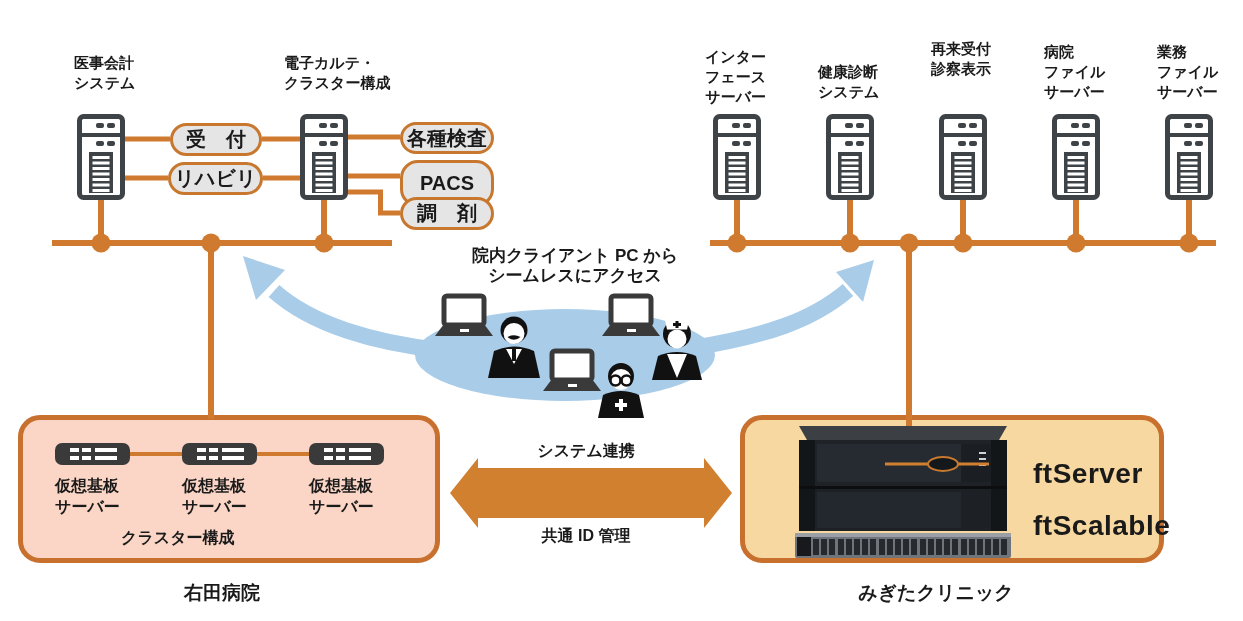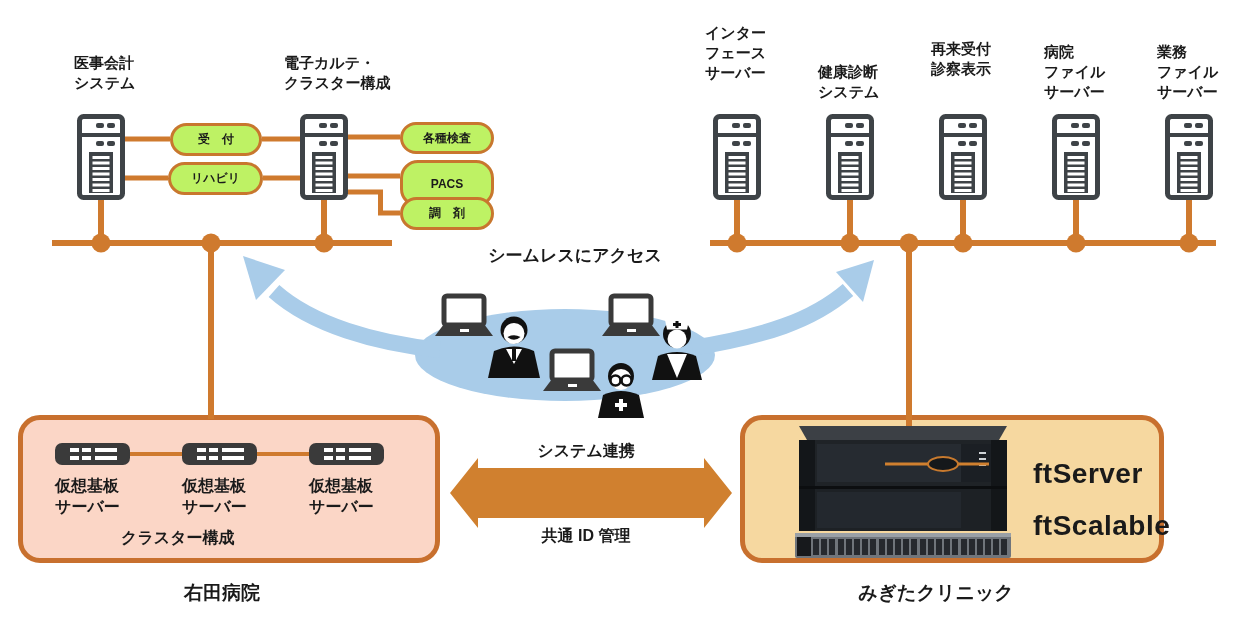--- a/index.html
+++ b/index.html
@@ -7,23 +7,23 @@
     width:1243px;height:621px;position:relative;background:#ffffff;
     font-family:"Liberation Sans","DejaVu Sans",sans-serif;color:#1a1a1a;
     overflow:hidden;
   }
   .zone{position:absolute;border:5px solid #c8702e;border-radius:22px;box-sizing:border-box;z-index:1;}
   .overlay{position:absolute;left:0;top:0;z-index:5;}
   .icon-layer{position:absolute;z-index:10;}
   .srv-label{position:absolute;font-size:15px;font-weight:bold;line-height:20px;white-space:nowrap;z-index:10;}
   .srv-label span{display:block;}
   .pill{
-    position:absolute;background:#bef264;border:3px solid #c8772e;border-radius:18px;
+    position:absolute;background:#e5e5e5;border:3px solid #c8772e;border-radius:18px;
     display:flex;align-items:center;justify-content:center;
-    font-size:12px;font-weight:bold;white-space:nowrap;box-sizing:border-box;z-index:10;
+    font-size:20px;font-weight:bold;white-space:nowrap;box-sizing:border-box;z-index:10;
   }
   .node-label{position:absolute;font-size:16px;font-weight:bold;line-height:21px;z-index:10;white-space:nowrap;}
   .node-label span{display:block;}
   .caption-label{position:absolute;font-size:16px;font-weight:bold;text-align:left;z-index:10;white-space:nowrap;}
   .site-label{position:absolute;font-size:19px;font-weight:bold;transform:translateX(-50%);white-space:nowrap;z-index:10;}
   .access-text{position:absolute;font-size:17px;font-weight:bold;line-height:20px;text-align:center;z-index:10;}
   .access-text span{display:block;white-space:nowrap;}
   .link-label{position:absolute;font-size:16px;font-weight:bold;text-align:center;width:200px;z-index:10;white-space:nowrap;}
   .product-label{position:absolute;font-size:28px;font-weight:bold;letter-spacing:0.5px;z-index:10;white-space:nowrap;}
 </style>
@@ -181,21 +181,21 @@
 
 <div class="srv-label" style="left:74px;top:53px;">
   <span>医事会計</span>
   <span>システム</span>
 </div>
 <div class="srv-label" style="left:284px;top:53px;">
   <span>電子カルテ・</span>
   <span>クラスター構成</span>
 </div>
 
-<div class="srv-label" style="left:705px;bottom:538px;">
+<div class="srv-label" style="left:705px;bottom:514px;text-align:right;">
   <span>インター</span>
   <span>フェース</span>
   <span>サーバー</span>
 </div>
 <div class="srv-label" style="left:818px;bottom:519px;">
   <span>健康診断</span>
   <span>システム</span>
 </div>
 <div class="srv-label" style="left:931px;bottom:542px;">
   <span>再来受付</span>
@@ -212,20 +212,21 @@
   <span>サーバー</span>
 </div>
 
 <div class="pill" style="left:170px;top:123px;width:92px;height:33px;">受　付</div>
 <div class="pill" style="left:168px;top:162px;width:95px;height:33px;">リハビリ</div>
 <div class="pill" style="left:400px;top:122px;width:94px;height:32px;">各種検査</div>
 <div class="pill" style="left:400px;top:160px;width:94px;height:47px;">PACS</div>
 <div class="pill" style="left:400px;top:197px;width:94px;height:33px;">調　剤</div>
 
 <div class="access-text" style="left:455px;top:246px;width:240px;">
+  <span>院内クライアント PC から</span>
   <span>シームレスにアクセス</span>
 </div>
 
 <svg class="icon-layer" style="left:55px;top:443px;" width="75" height="22">
     <use href="#rack"></use>
   </svg>
 <svg class="icon-layer" style="left:182px;top:443px;" width="75" height="22">
     <use href="#rack"></use>
   </svg>
 <svg class="icon-layer" style="left:309px;top:443px;" width="75" height="22">

